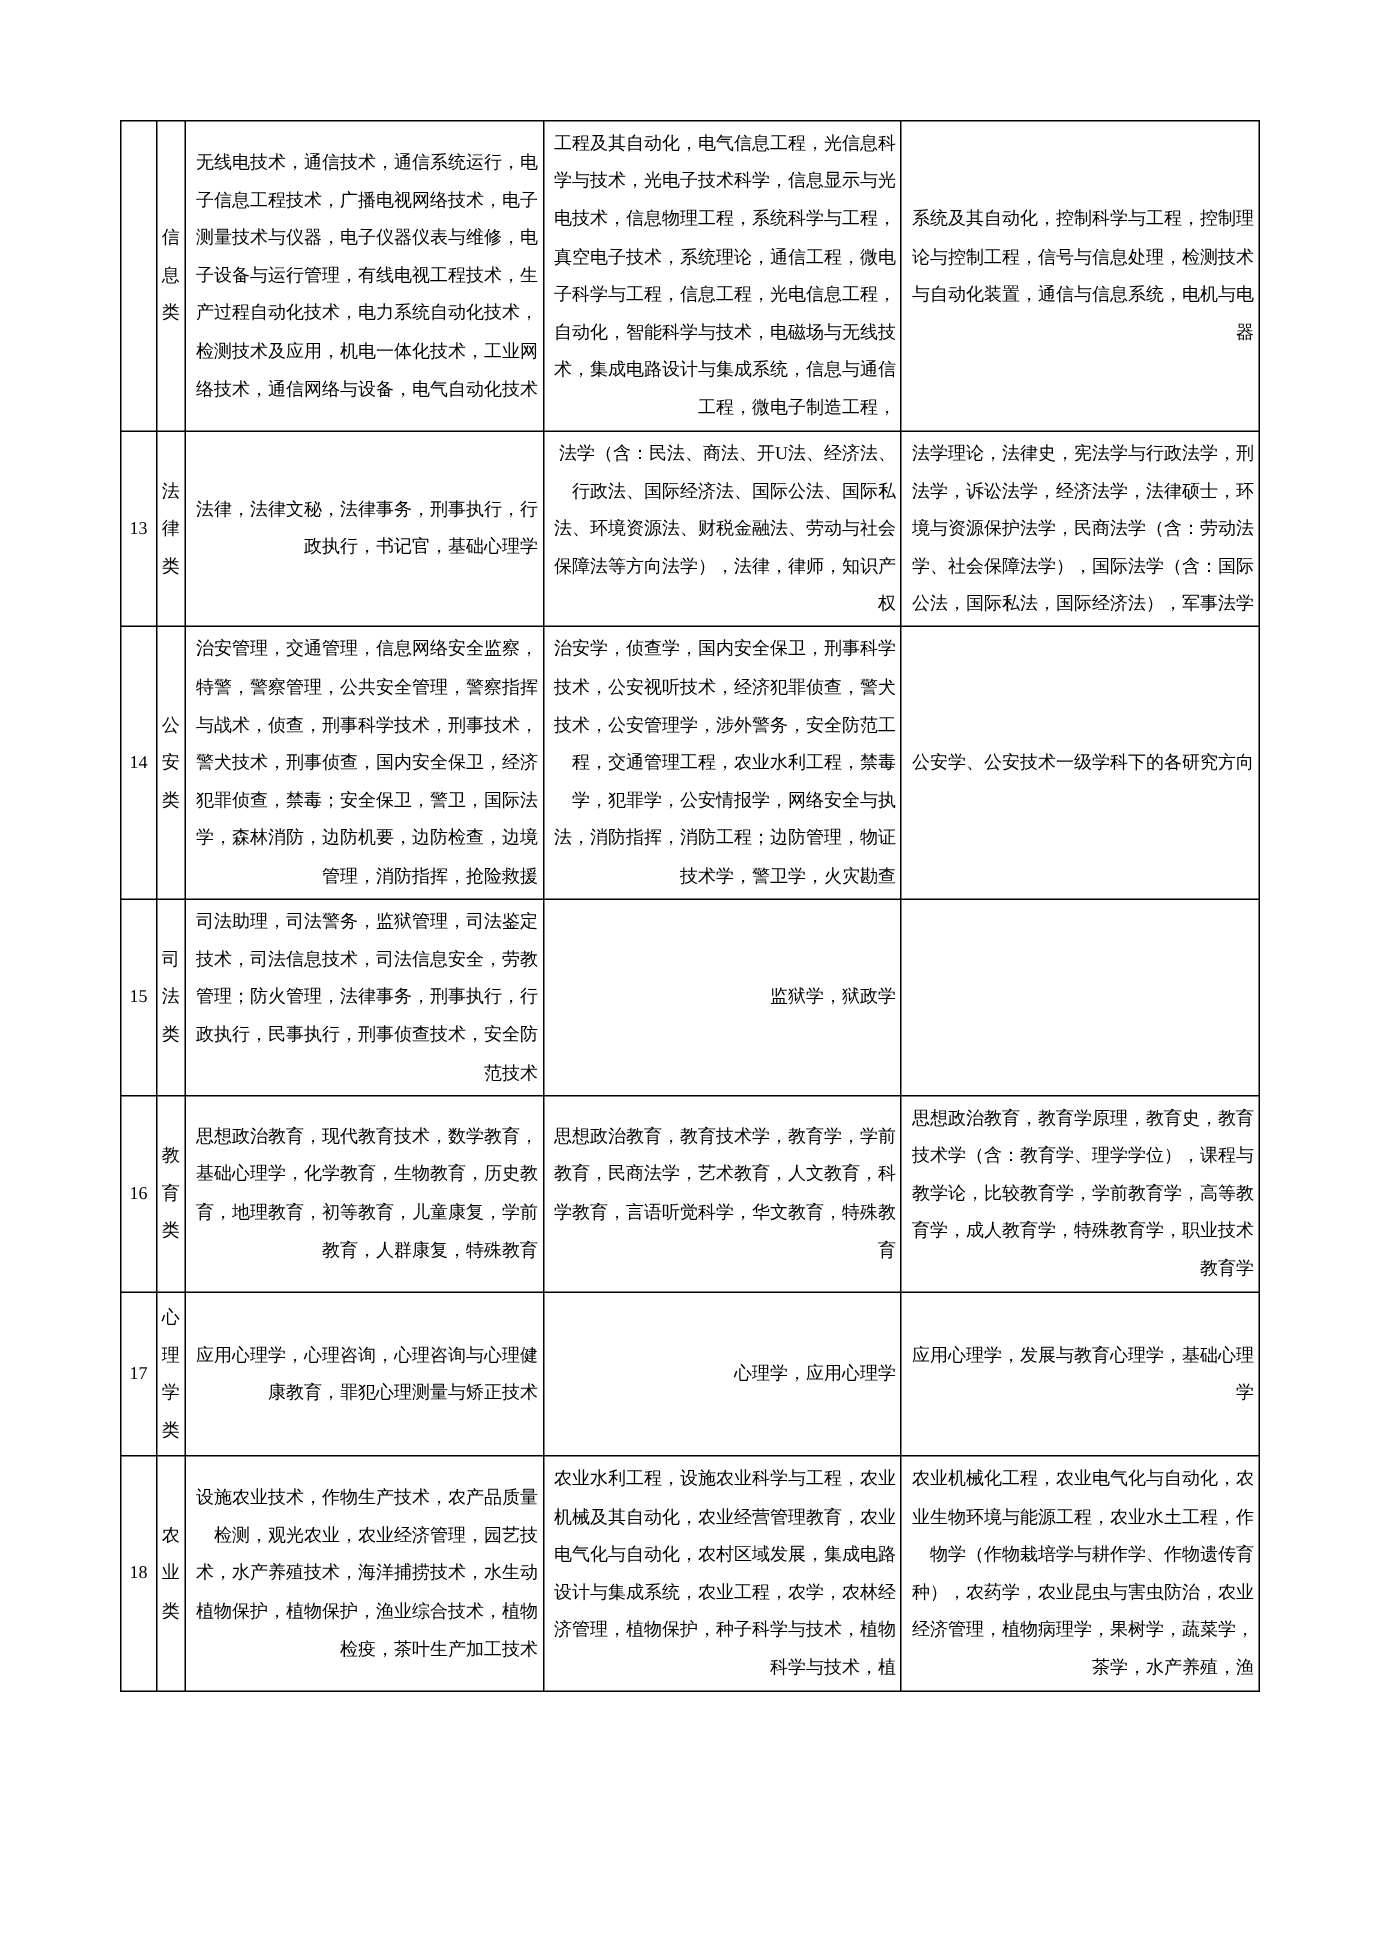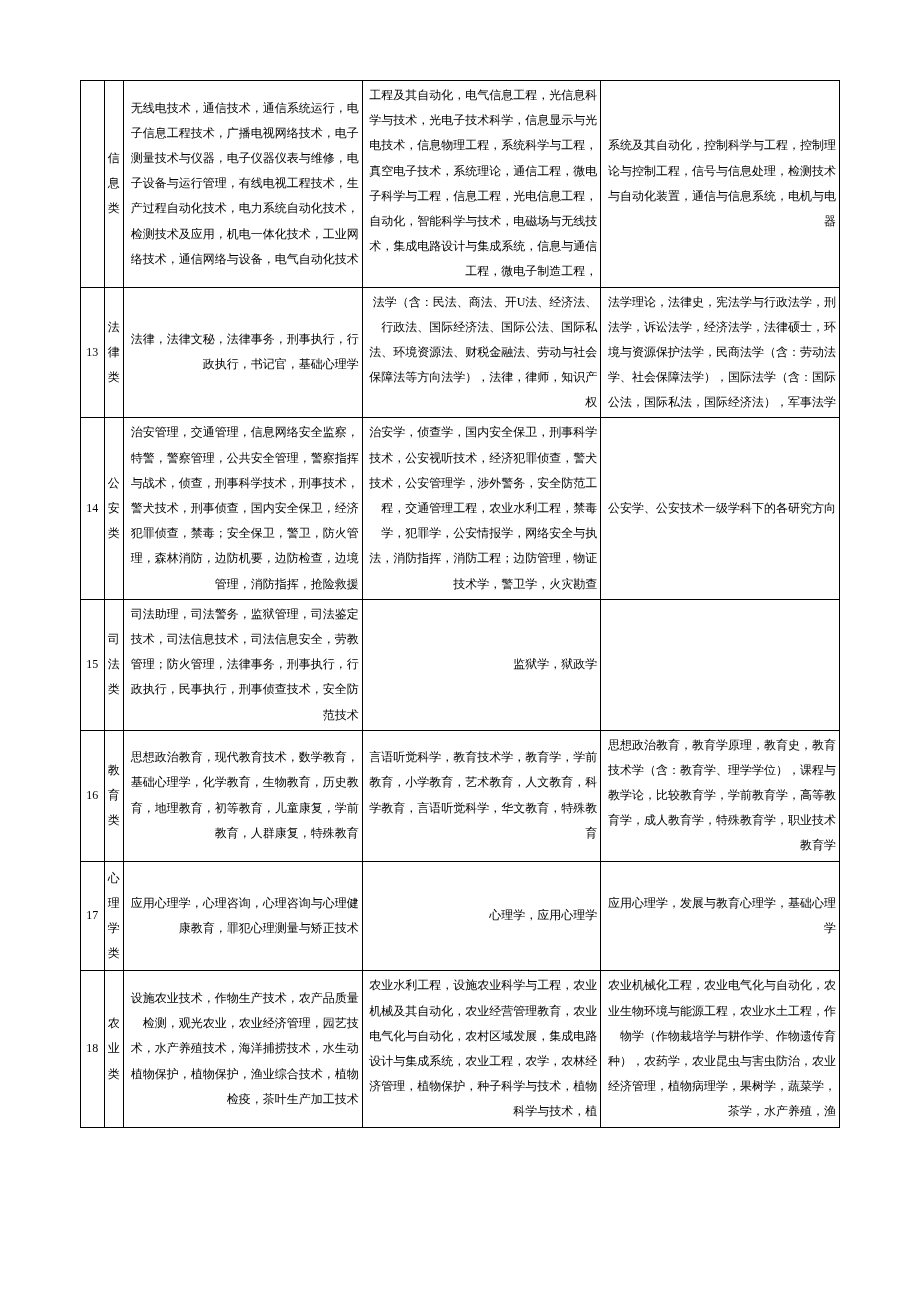--- a/index.html
+++ b/index.html
@@ -72,21 +72,21 @@
         <td class="cell">法学（含：民法、商法、开U法、经济法、行政法、国际经济法、国际公法、国际私法、环境资源法、财税金融法、劳动与社会保障法等方向法学），法律，律师，知识产权</td>
         <td class="cell">法学理论，法律史，宪法学与行政法学，刑法学，诉讼法学，经济法学，法律硕士，环境与资源保护法学，民商法学（含：劳动法学、社会保障法学），国际法学（含：国际公法，国际私法，国际经济法），军事法学</td>
       </tr>
       <tr>
         <td class="num">14</td>
         <td class="vtext">
           <span>公</span>
           <span>安</span>
           <span>类</span>
         </td>
-        <td class="cell">治安管理，交通管理，信息网络安全监察，特警，警察管理，公共安全管理，警察指挥与战术，侦查，刑事科学技术，刑事技术，警犬技术，刑事侦查，国内安全保卫，经济犯罪侦查，禁毒；安全保卫，警卫，防火管理，森林消防，边防机要，边防检查，边境管理，消防指挥，抢险救援</td>
+        <td class="cell">治安管理，交通管理，信息网络安全监察，特警，警察管理，公共安全管理，警察指挥与战术，侦查，刑事科学技术，刑事技术，警犬技术，刑事侦查，国内安全保卫，经济犯罪侦查，禁毒；安全保卫，警卫，国际法学，森林消防，边防机要，边防检查，边境管理，消防指挥，抢险救援</td>
         <td class="cell">治安学，侦查学，国内安全保卫，刑事科学技术，公安视听技术，经济犯罪侦查，警犬技术，公安管理学，涉外警务，安全防范工程，交通管理工程，农业水利工程，禁毒学，犯罪学，公安情报学，网络安全与执法，消防指挥，消防工程；边防管理，物证技术学，警卫学，火灾勘查</td>
         <td class="cell">公安学、公安技术一级学科下的各研究方向</td>
       </tr>
       <tr>
         <td class="num">15</td>
         <td class="vtext">
           <span>司</span>
           <span>法</span>
           <span>类</span>
         </td>
@@ -95,21 +95,21 @@
         <td class="cell"></td>
       </tr>
       <tr>
         <td class="num">16</td>
         <td class="vtext">
           <span>教</span>
           <span>育</span>
           <span>类</span>
         </td>
         <td class="cell">思想政治教育，现代教育技术，数学教育，基础心理学，化学教育，生物教育，历史教育，地理教育，初等教育，儿童康复，学前教育，人群康复，特殊教育</td>
-        <td class="cell">言语听觉科学，教育技术学，教育学，学前教育，小学教育，艺术教育，人文教育，科学教育，言语听觉科学，华文教育，特殊教育</td>
+        <td class="cell">思想政治教育，教育技术学，教育学，学前教育，民商法学，艺术教育，人文教育，科学教育，言语听觉科学，华文教育，特殊教育</td>
         <td class="cell">思想政治教育，教育学原理，教育史，教育技术学（含：教育学、理学学位），课程与教学论，比较教育学，学前教育学，高等教育学，成人教育学，特殊教育学，职业技术教育学</td>
       </tr>
       <tr>
         <td class="num">17</td>
         <td class="vtext">
           <span>心</span>
           <span>理</span>
           <span>学</span>
           <span>类</span>
         </td>

